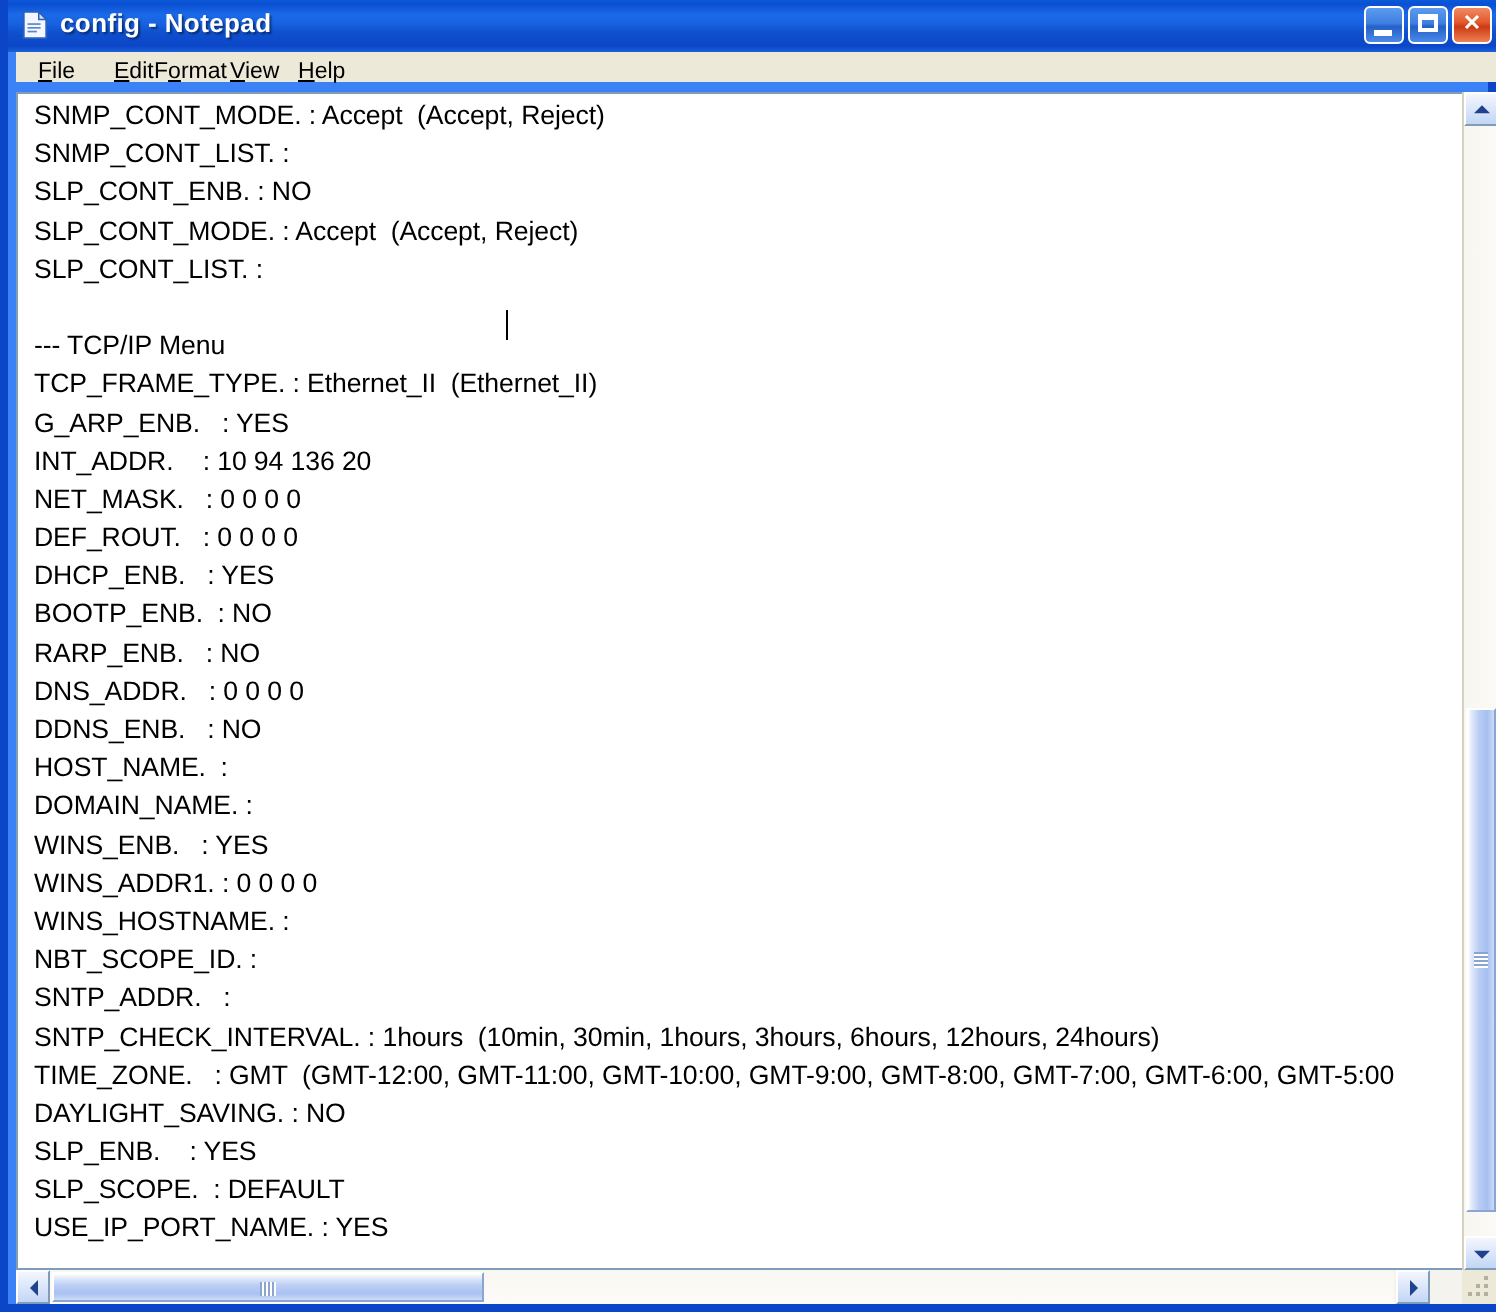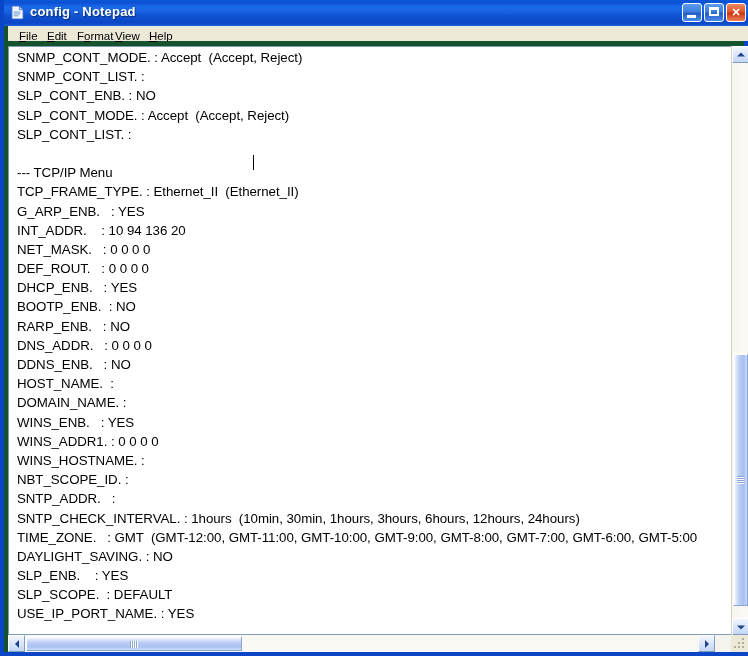--- a/index.html
+++ b/index.html
@@ -14,21 +14,21 @@
     font-family: "Liberation Sans", sans-serif;
   }
 
   
   #window {
     position: absolute;
     left: 0; top: 0;
     width: 748px;
     height: 656px;
     box-sizing: border-box;
-    background: #14532d;
+    background: #3b82f6;
     border-left: 4px solid #0b46c8;
     border-right: 4px solid #0b46c8;
     border-bottom: 4px solid #0b46c8;
     border-top: 0;
   }
 
   
   #titlebar {
     position: absolute;
     left: 0; top: 0;
@@ -352,21 +352,21 @@
     <div class="winbtn" id="btn-max">
       <span class="box"></span>
     </div>
     <div class="winbtn" id="btn-close">
       <span class="glyph">✕</span>
     </div>
   </div>
 
   <div id="menubar">
     <div class="menu-item" style="left:6px"><u>F</u><span>ile</span></div>
-    <div class="menu-item" style="left:34px"><u>E</u><span>dit</span></div>
+    <div class="menu-item" style="left:44px"><u>E</u><span>dit</span></div>
     <div class="menu-item" style="left:64px">F<u>o</u><span>rmat</span></div>
     <div class="menu-item" style="left:102px"><u>V</u><span>iew</span></div>
     <div class="menu-item" style="left:136px"><u>H</u><span>elp</span></div>
   </div>
 
   <div id="client">
 
     <div id="editor-frame">
       <div id="textarea"><div class="tline">SNMP_CONT_MODE. : Accept  (Accept, Reject)</div><div class="tline">SNMP_CONT_LIST. :</div><div class="tline">SLP_CONT_ENB. : NO</div><div class="tline">SLP_CONT_MODE. : Accept  (Accept, Reject)</div><div class="tline">SLP_CONT_LIST. :</div><div class="tline"></div><div class="tline">--- TCP/IP Menu</div><div class="tline">TCP_FRAME_TYPE. : Ethernet_II  (Ethernet_II)</div><div class="tline">G_ARP_ENB.   : YES</div><div class="tline">INT_ADDR.    : 10 94 136 20</div><div class="tline">NET_MASK.   : 0 0 0 0</div><div class="tline">DEF_ROUT.   : 0 0 0 0</div><div class="tline">DHCP_ENB.   : YES</div><div class="tline">BOOTP_ENB.  : NO</div><div class="tline">RARP_ENB.   : NO</div><div class="tline">DNS_ADDR.   : 0 0 0 0</div><div class="tline">DDNS_ENB.   : NO</div><div class="tline">HOST_NAME.  :</div><div class="tline">DOMAIN_NAME. :</div><div class="tline">WINS_ENB.   : YES</div><div class="tline">WINS_ADDR1. : 0 0 0 0</div><div class="tline">WINS_HOSTNAME. :</div><div class="tline">NBT_SCOPE_ID. :</div><div class="tline">SNTP_ADDR.   :</div><div class="tline">SNTP_CHECK_INTERVAL. : 1hours  (10min, 30min, 1hours, 3hours, 6hours, 12hours, 24hours)</div><div class="tline">TIME_ZONE.   : GMT  (GMT-12:00, GMT-11:00, GMT-10:00, GMT-9:00, GMT-8:00, GMT-7:00, GMT-6:00, GMT-5:00</div><div class="tline">DAYLIGHT_SAVING. : NO</div><div class="tline">SLP_ENB.    : YES</div><div class="tline">SLP_SCOPE.  : DEFAULT</div><div class="tline">USE_IP_PORT_NAME. : YES</div></div>
       <div id="caret"></div>

